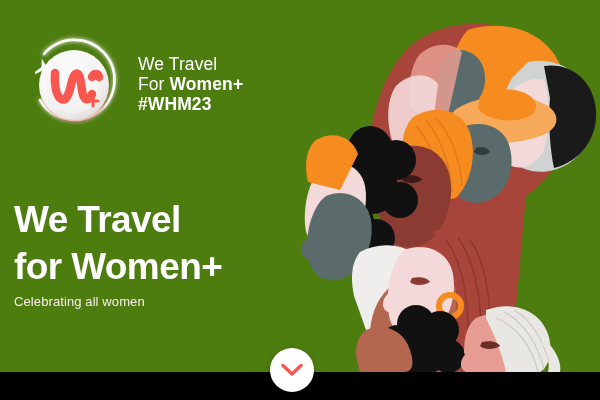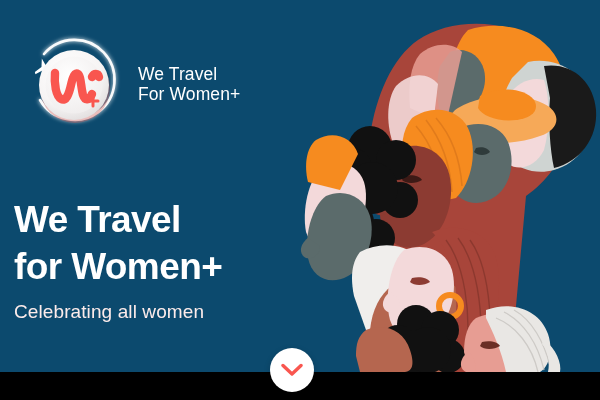--- a/index.html
+++ b/index.html
@@ -3,21 +3,21 @@
 <meta charset="utf-8">
 <style>
   html,body{margin:0;padding:0;}
   body{
     width:600px;height:400px;overflow:hidden;
     font-family:"Liberation Sans", sans-serif;
     background:#fff;
   }
   .hero{
     position:relative;width:600px;height:400px;overflow:hidden;
-    background:#0c4a6e;
+    background:#4d7c0f;
   }
 
   
   .bottom-bar{
     position:absolute;left:0;bottom:0;width:600px;height:28px;
     background:#000000;z-index:6;
   }
 
   
   .illustration{
@@ -34,34 +34,34 @@
   .logo-mark{
     position:relative;width:120px;height:112px;flex:0 0 120px;
   }
   .logo-mark svg{display:block;width:120px;height:112px;}
   .logo-text{
     margin-left:4px;line-height:1.16;color:#ffffff;
     letter-spacing:.1px;
   }
   .lt-row{font-size:17.5px;white-space:nowrap;}
   .lt-light{font-weight:400;}
-  .lt-bold{font-weight:400;}
+  .lt-bold{font-weight:700;}
 
   
   .headline{
     position:absolute;left:14px;top:172px;z-index:4;
     color:#ffffff;font-size:37px;font-weight:700;
     line-height:1.27;letter-spacing:-0.6px;white-space:nowrap;
   }
   .headline .hl-line{display:block;}
 
   
   .subhead{
     position:absolute;left:14px;top:280px;z-index:4;
-    color:#fdeceb;font-size:19px;font-weight:400;
+    color:#fdeceb;font-size:13px;font-weight:400;
     line-height:1.42;letter-spacing:.1px;white-space:nowrap;
   }
   .subhead .sh-line{display:block;}
 
   
   .scroll-btn{
     position:absolute;left:270px;top:348px;width:44px;height:44px;
     border-radius:50%;background:#ffffff;z-index:8;
     display:flex;align-items:center;justify-content:center;
     box-shadow:0 2px 6px rgba(0,0,0,.18);
@@ -250,20 +250,23 @@
       </svg>
     </div>
 
     <div class="logo-text">
       <div class="lt-row">
         <span class="lt-light">We Travel</span>
       </div>
       <div class="lt-row">
         <span class="lt-light">For </span><span class="lt-bold">Women+</span>
       </div>
+      <div class="lt-row">
+        <span class="lt-bold">#WHM23</span>
+      </div>
     </div>
   </div>
 
   <h1 class="headline">
     <span class="hl-line">We Travel</span>
     <span class="hl-line">for Women+</span>
   </h1>
 
   <p class="subhead">
     <span class="sh-line">Celebrating all women</span>

